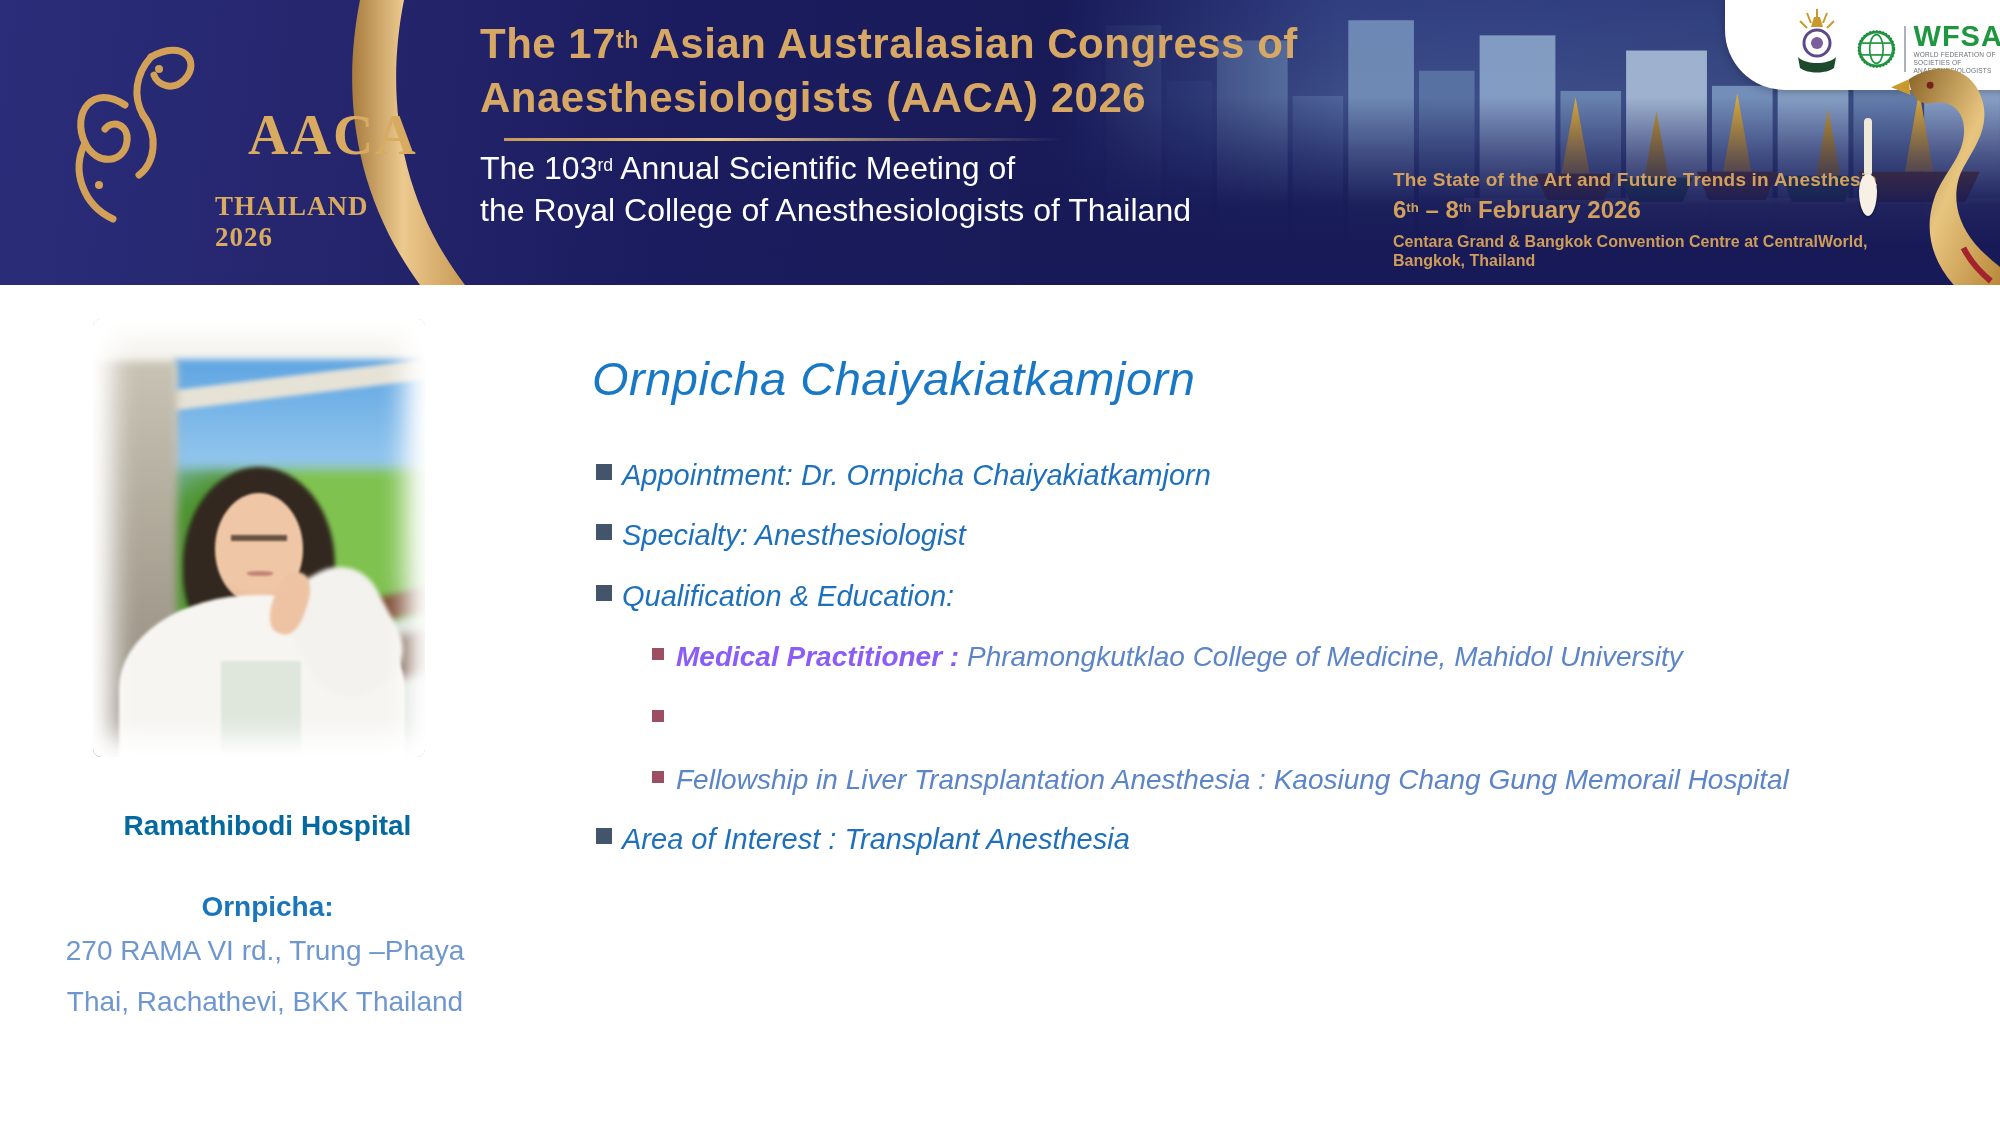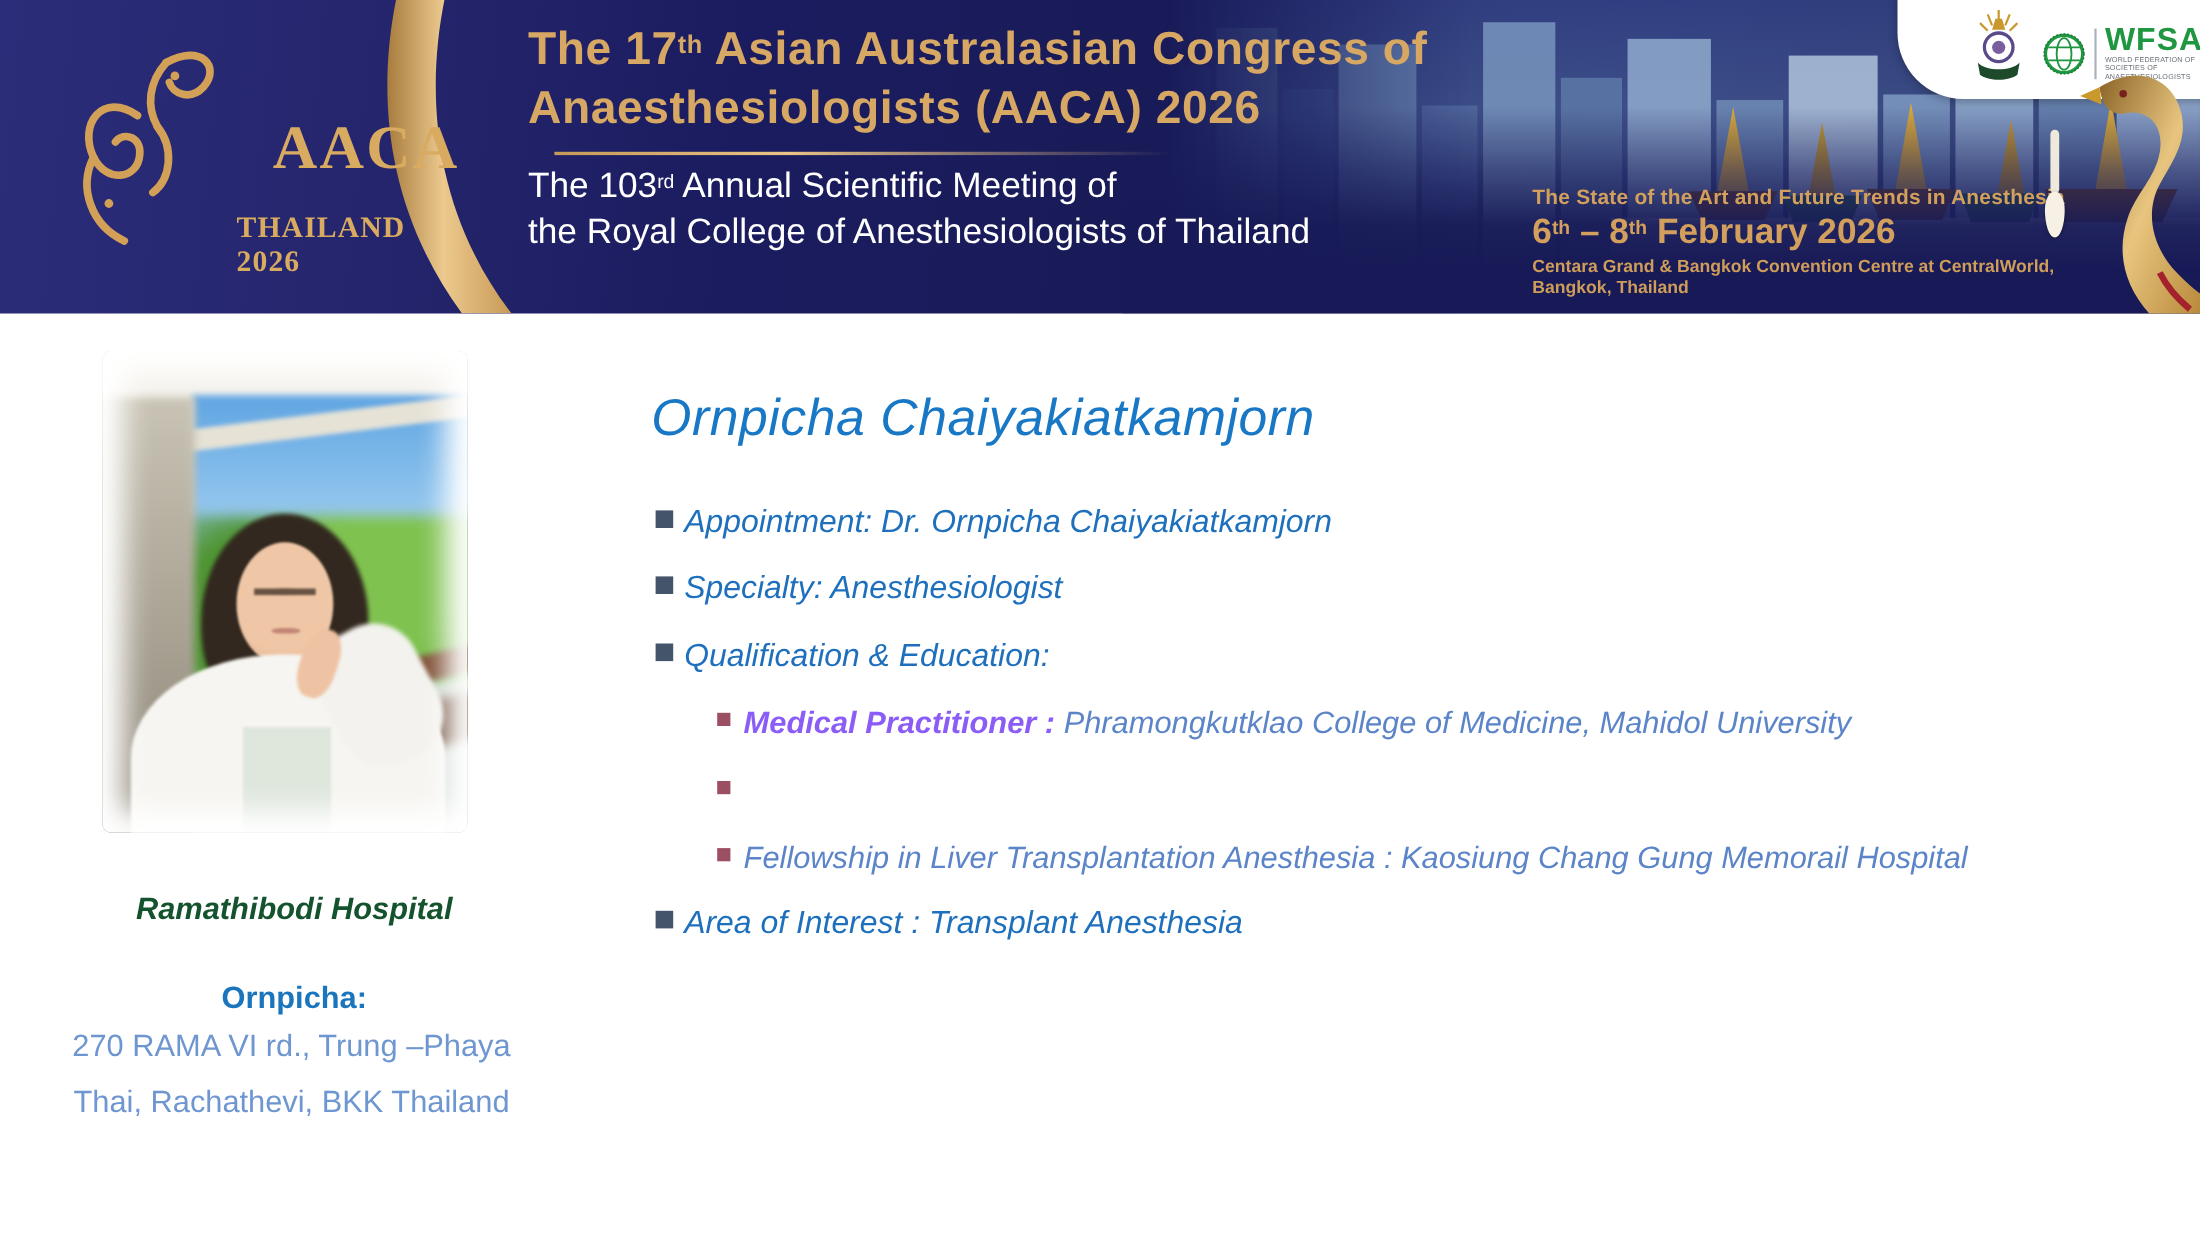--- a/index.html
+++ b/index.html
@@ -36,21 +36,21 @@
   .banner sup{font-size:55%;vertical-align:baseline;position:relative;top:-.45em;}
   .conj-row{display:flex;align-items:center;margin-top:17px;}
   .conj{font-size:31px;color:#c99f62;}
   .gold-line{margin-left:24px;width:560px;height:3px;
     background:linear-gradient(90deg,#c69a58 0%,#e9c486 38%,rgba(233,196,134,0) 100%);}
   .meeting{margin-top:9px;font-size:32px;line-height:37px;color:#ffffff;}
 
   
   .event-info{position:absolute;left:1393px;top:168px;width:580px;color:#d2a05c;}
   .tagline{font-size:19px;font-weight:bold;line-height:23px;letter-spacing:.2px;}
-  .ev-date{font-size:32px;font-weight:bold;line-height:36px;margin-top:1px;}
+  .ev-date{font-size:24px;font-weight:bold;line-height:36px;margin-top:1px;}
   .venue{font-size:16px;font-weight:bold;line-height:19px;color:#cf9d59;}
 
   
   .logo-card{position:absolute;left:1725px;top:-6px;width:300px;height:96px;background:#fff;
     border-radius:0 0 0 60px;box-shadow:0 2px 8px rgba(0,0,0,.25);}
   .crest{position:absolute;left:62px;top:12px;width:60px;height:72px;}
   .wfsa{position:absolute;left:132px;top:28px;display:flex;align-items:center;}
   .wfsa-globe{width:46px;height:46px;}
   .wfsa-divider{width:2px;height:46px;background:#aab3bc;margin:0 8px 0 8px;}
   .wfsa-text{display:flex;flex-direction:column;}
@@ -83,21 +83,21 @@
     background:radial-gradient(circle at 20% 50%,#3a2c22 0 42%,transparent 60%),
                radial-gradient(circle at 80% 50%,#3a2c22 0 42%,transparent 60%);opacity:.75;filter:blur(1px);}
   .ph-mouth{left:154px;top:252px;width:26px;height:5px;background:#b7756a;border-radius:40%;opacity:.8;filter:blur(1px);}
   .ph-hand{left:180px;top:252px;width:34px;height:64px;background:#eec3a3;border-radius:42%;transform:rotate(18deg);filter:blur(1.5px);}
   .ph-sleeve{left:204px;top:248px;width:96px;height:130px;background:#f3f2ee;border-radius:42px;transform:rotate(-28deg);filter:blur(2px);}
   .ph-coat{left:26px;bottom:-34px;width:286px;height:196px;background:#f6f5f1;border-radius:48% 48% 8% 8%;filter:blur(1.5px);}
   .ph-shirt{left:128px;bottom:0;width:80px;height:96px;background:#dfe7dd;filter:blur(1px);}
   .ph-feather{position:absolute;inset:0;border-radius:8px;box-shadow:inset 0 0 26px 20px #ffffff;pointer-events:none;}
 
   .hospital{position:absolute;left:60px;top:810px;width:415px;text-align:center;
-    font-size:28px;font-weight:600;color:#14532d;font-style:italic;}
+    font-size:28px;font-weight:600;color:#0369a1;}
   .addr-label{position:absolute;left:60px;top:891px;width:415px;text-align:center;
     font-size:28px;font-weight:600;color:#1b75bc;}
   .addr-line1{position:absolute;left:40px;top:935px;width:450px;text-align:center;
     font-size:28px;color:#6e96d0;}
   .addr-line2{position:absolute;left:40px;top:986px;width:450px;text-align:center;
     font-size:28px;color:#6e96d0;}
 
   
   .details{position:absolute;left:590px;top:351px;width:1420px;height:600px;font-style:italic;}
   .speaker-name{position:absolute;left:2px;top:0;font-size:47px;font-weight:500;color:#1878c5;letter-spacing:.5px;}

